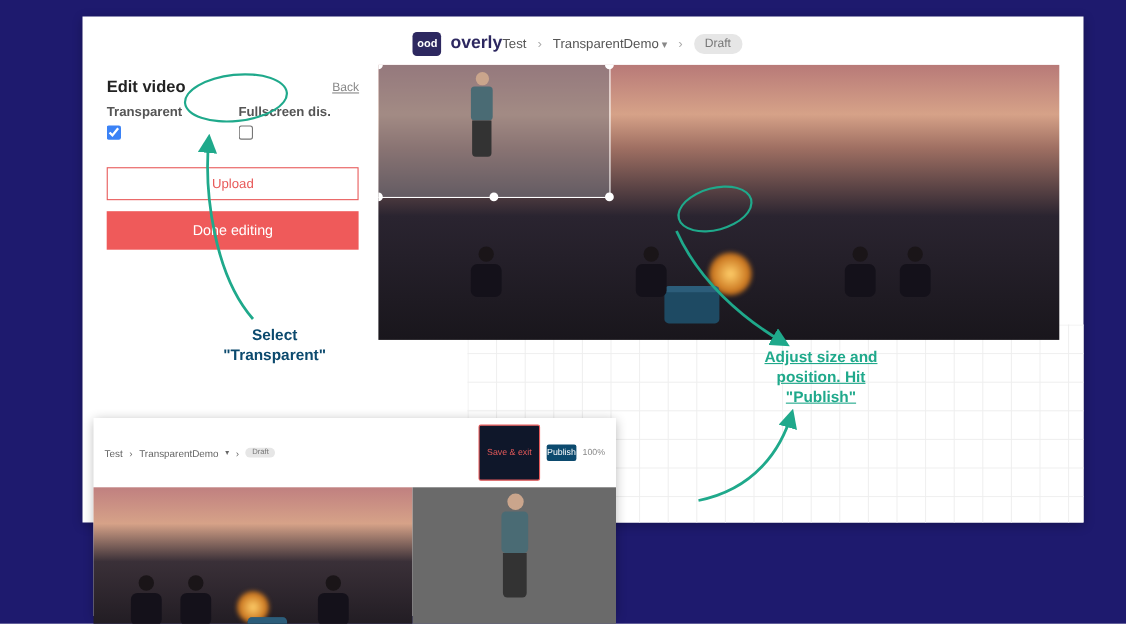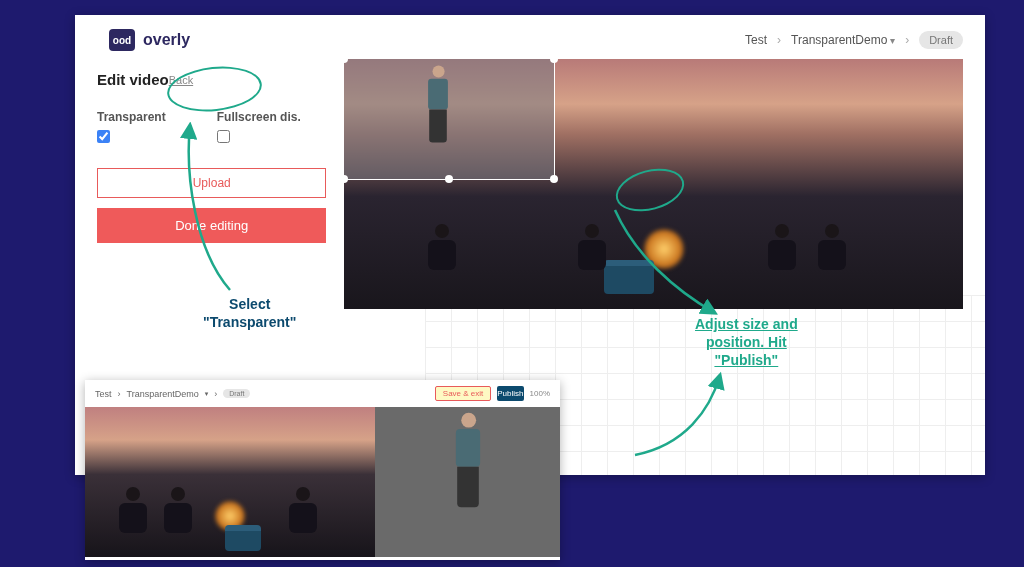--- a/index.html
+++ b/index.html
@@ -1,35 +1,35 @@
 <!DOCTYPE html>
 <html><head>
 <meta charset="utf-8">
 <style>
   * { box-sizing: border-box; margin: 0; padding: 0; font-family: -apple-system, BlinkMacSystemFont, "Segoe UI", Helvetica, Arial, sans-serif; }
   body { background: #1e1a6e; width: 1024px; height: 567px; overflow: hidden; position: relative; }
   .panel-main {
     position: absolute; left: 75px; top: 15px; width: 910px; height: 460px;
     background: #fff; box-shadow: 0 2px 10px rgba(0,0,0,.3);
   }
-  .topbar { display: flex; align-items: center; justify-content: space-between; padding: 14px 22px 10px 34px; }
+  .topbar { display: flex; align-items: center; justify-content: center; padding: 14px 22px 10px 12px; }
   .brand { display: flex; align-items: center; gap: 8px; }
   .brand-logo {
     width: 26px; height: 22px; background: #2d2860; border-radius: 4px; color: #fff;
     display: flex; align-items: center; justify-content: center; font-size: 10px; font-weight: 700;
   }
   .brand-name { color: #2d2860; font-weight: 700; font-size: 16px; }
   .crumbs { display: flex; align-items: center; gap: 10px; font-size: 12px; color: #555; }
   .crumbs .sep { color: #aaa; }
   .crumbs .drop::after { content: " ▾"; color: #888; font-size: 10px; }
   .badge-draft { background: #e6e6e6; color: #777; font-size: 11px; padding: 3px 10px; border-radius: 10px; }
 
   .workarea { display: flex; padding: 0 22px; gap: 18px; }
   .editpanel { width: 230px; padding-top: 10px; }
-  .editpanel-head { display: flex; justify-content: flex-start; align-items: center; margin-bottom: 22px; }
+  .editpanel-head { display: flex; justify-content: space-between; align-items: center; margin-bottom: 6px; }
   .edit-title { font-size: 15px; font-weight: 600; color: #222; position: relative; z-index: 2; }
   .back-link { font-size: 11px; color: #888; text-decoration: underline; }
   .opts { display: grid; grid-template-columns: 1fr 1fr; row-gap: 18px; column-gap: 10px; margin-bottom: 22px; }
   .opt { font-size: 12px; color: #555; }
   .opt .lbl { display: block; margin-bottom: 6px; font-weight: bold; }
   .opt input[type=checkbox] { width: 13px; height: 13px; accent-color: #3b82f6; }
   .btn-upload {
     width: 100%; border: 1px solid #e85a5a; background: #fff; color: #e85a5a;
     font-size: 12px; padding: 7px 0; margin-bottom: 10px; cursor: pointer;
   }
@@ -97,21 +97,21 @@
   }
 
   
   .panel-sec {
     position:absolute; left:85px; top:380px; width:475px; height:180px; background:#fff;
     box-shadow: 0 2px 10px rgba(0,0,0,.3);
   }
   .panel-sec .tb{display:flex;justify-content:space-between;align-items:center;padding:6px 10px;font-size:9px;color:#666}
   .panel-sec .crumbs2{display:flex;gap:6px;align-items:center}
   .panel-sec .btns{display:flex;gap:6px;align-items:center}
-  .btn-save{border:1px solid #e85a5a;color:#e85a5a;background:#fef9c3;font-size:8px;padding:2px 7px;border-radius:2px}
+  .btn-save{border:1px solid #e85a5a;color:#e85a5a;background:#0f172a;font-size:8px;padding:20px 7px;border-radius:2px}
   .btn-pub{border:none;color:#fff;background:#0c4a6e;font-size:8px;padding:3px 0;border-radius:2px}
   .zoom{color:#888;font-size:8px}
   .sec-body{display:flex;height:150px}
   .scene2{flex:0 0 290px;position:relative;background:linear-gradient(to bottom,#c08080 0%,#d6a288 22%,#3a3038 45%,#17141a 100%);overflow:hidden}
   .scene2 .s1{left:30px;bottom:20px}
   .scene2 .s2{left:75px;bottom:20px}
   .scene2 .s3{left:200px;bottom:20px}
   .scene2 .cooler{left:140px;bottom:6px;width:36px;height:26px}
   .scene2 .fire{left:130px;bottom:26px;width:30px;height:30px}
   .scene3{flex:1;background:#6a6a6a;position:relative}

